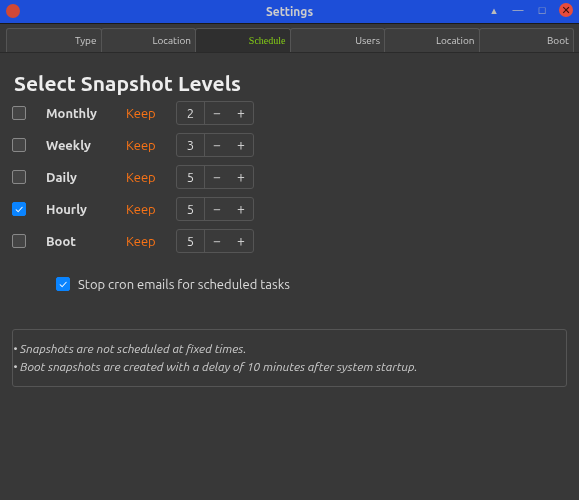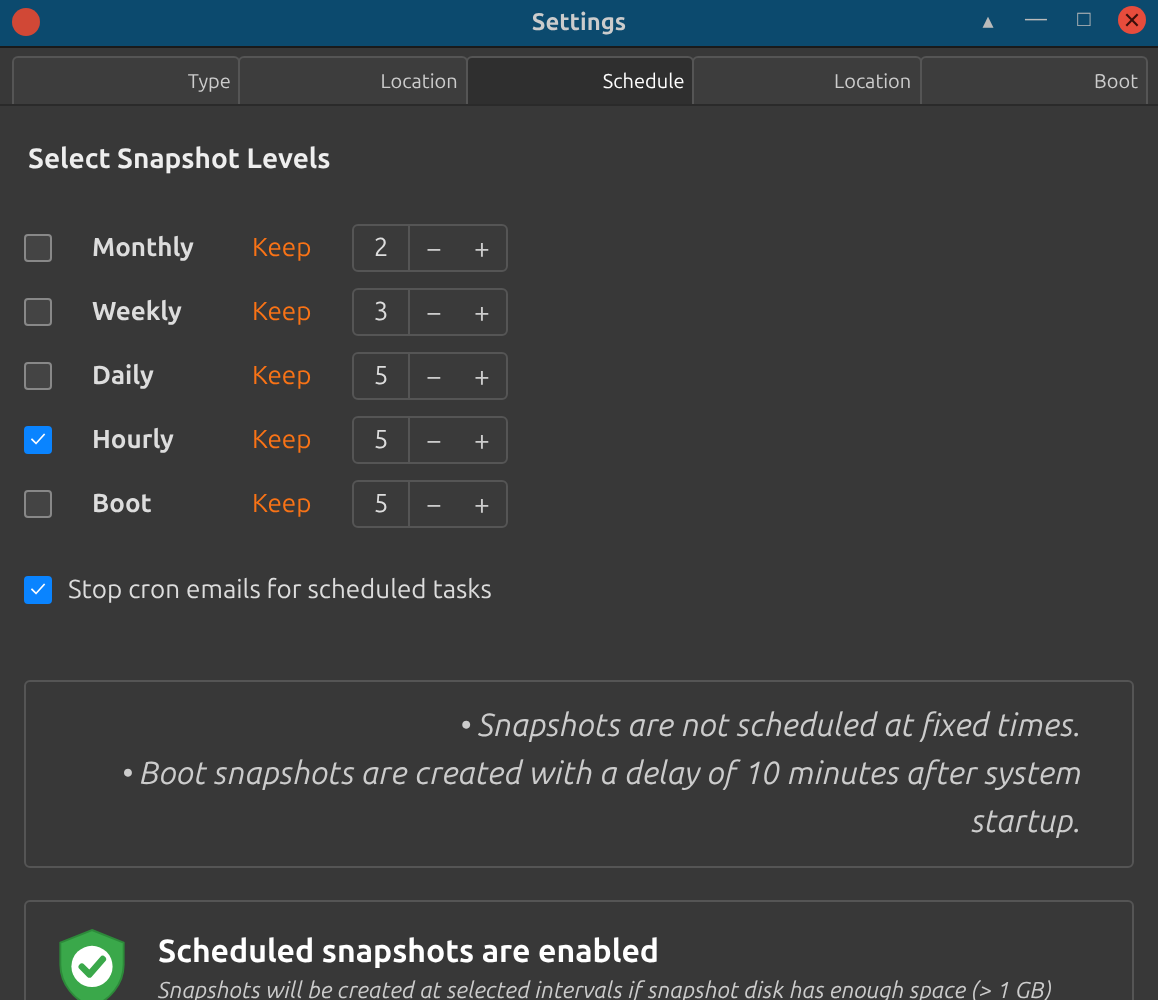--- a/index.html
+++ b/index.html
@@ -7,21 +7,21 @@
       font-family: "Segoe UI", Ubuntu, Arial, sans-serif;
       background: #383838;
       color: #ddd;
       width: 579px;
       height: 500px;
       overflow: hidden;
       font-size: 13px;
     }
     .titlebar {
       height: 24px;
-      background: #0c4a6e;
+      background: #1d4ed8;
       display: flex;
       align-items: center;
       justify-content: center;
       position: relative;
       border-bottom: 1px solid #1a1a1a;
     }
     .titlebar .title {
       color: #ccc;
       font-weight: 600;
       font-size: 12px;
@@ -70,30 +70,31 @@
       border-bottom: none;
       background: #3d3d3d;
       color: #ccc;
       cursor: pointer;
       font-size: 10px;
       margin-right: -1px;
       border-radius: 3px 3px 0 0;
     }
     .tab.active {
       background: #2f2f2f;
-      color: #ffffff;
+      color: #84cc16;
+      font-family: Liberation Serif, serif;
     }
     .content {
       padding: 10px 12px;
     }
     .heading {
-      font-size: 14px;
+      font-size: 21px;
       font-weight: 700;
       color: #eee;
-      margin: 8px 0 21px 2px;
+      margin: 8px 0 2px 2px;
     }
     .level-row {
       display: flex;
       align-items: center;
       height: 32px;
       gap: 20px;
     }
     .checkbox {
       width: 14px; height: 14px;
       border: 1px solid #888;
@@ -144,31 +145,31 @@
       cursor:pointer;
       color:#ccc;
       font-size: 14px;
     }
     .spinner .btn:first-of-type { border-right:1px solid #555; }
     .cron-row {
       display:flex;
       align-items:flex-end;
       gap: 8px;
       margin-top: 20px;
+      margin-left: 44px;
     }
     .info-box {
       border: 1px solid #555;
       border-radius: 3px;
-      padding: 10px 25px;
+      padding: 10px 0;
       margin-top: 38px;
       font-style: italic;
-      font-size: 16px;
+      font-size: 12px;
       color: #ccc;
       line-height: 1.5;
-      text-align: right;
     }
     .status-box {
       border: 1px solid #555;
       border-radius: 3px;
       padding: 12px 14px;
       margin-top: 16px;
       display:flex;
       align-items:center;
       gap: 14px;
     }
@@ -199,20 +200,21 @@
     <div class="win-btn">—</div>
     <div class="win-btn">□</div>
     <div class="win-btn close-btn">✕</div>
   </div>
 </div>
 
 <div class="tabs">
   <div class="tab">Type</div>
   <div class="tab">Location</div>
   <div class="tab active">Schedule</div>
+  <div class="tab">Users</div>
   <div class="tab">Location</div>
   <div class="tab">Boot</div>
 </div>
 
 <div class="content">
   <div class="heading">Select Snapshot Levels</div>
 
   <div class="level-row">
     <div class="checkbox"></div>
     <div class="level-label">Monthly</div>
@@ -271,24 +273,13 @@
   <div class="cron-row">
     <div class="checkbox checked"></div>
     <div>Stop cron emails for scheduled tasks</div>
   </div>
 
   <div class="info-box">
     <div>• Snapshots are not scheduled at fixed times.</div>
     <div>• Boot snapshots are created with a delay of 10 minutes after system startup.</div>
   </div>
 
-  <div class="status-box">
-    <svg class="shield" viewBox="0 0 24 26">
-      <path d="M12 1 L22 5 V12 C22 18 17.5 23.5 12 25 C6.5 23.5 2 18 2 12 V5 Z" fill="#3aa84a" stroke="#2d8a3a" stroke-width="0.6"></path>
-      <circle cx="12" cy="12.5" r="6.5" fill="#ffffff"></circle>
-      <path d="M8.8 12.6 L11.2 15 L15.4 10.2" fill="none" stroke="#3aa84a" stroke-width="2.1" stroke-linecap="round" stroke-linejoin="round"></path>
-    </svg>
-    <div class="status-text">
-      <div class="status-title">Scheduled snapshots are enabled</div>
-      <div class="status-sub">Snapshots will be created at selected intervals if snapshot disk has enough space (&gt; 1 GB)</div>
-    </div>
-  </div>
 </div>
 
 </body></html>

